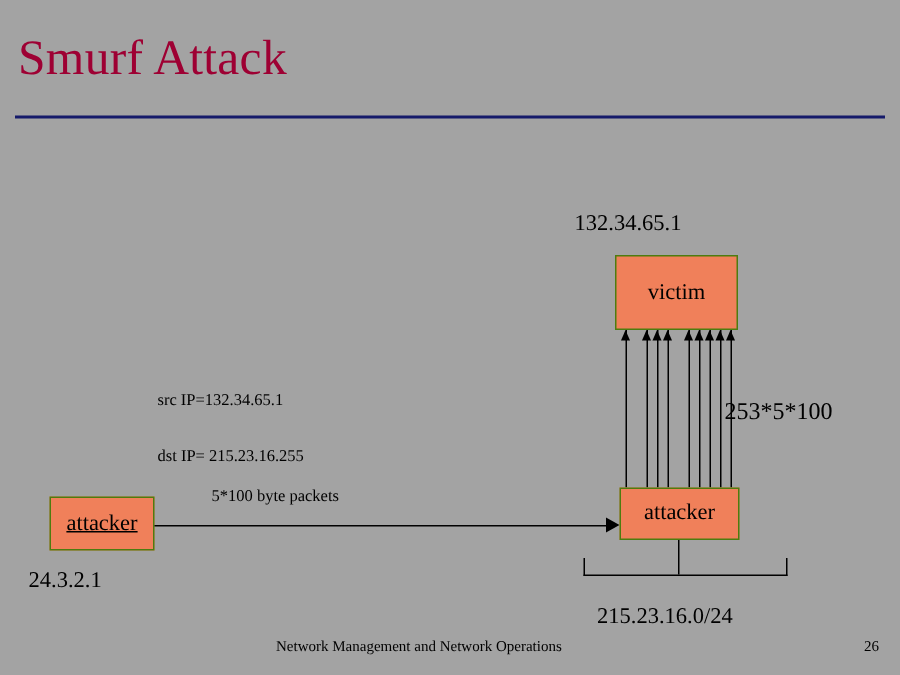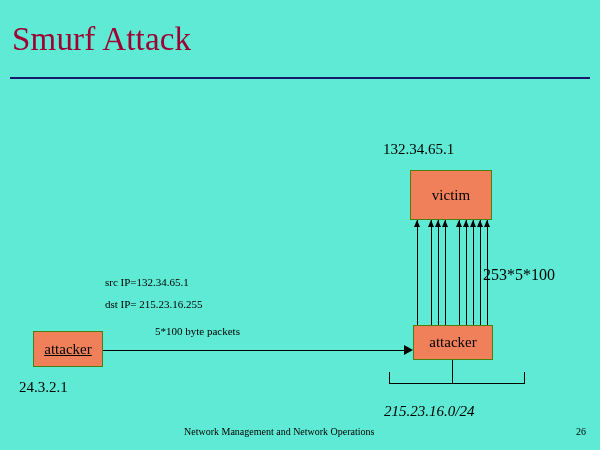--- a/index.html
+++ b/index.html
@@ -10,21 +10,21 @@
     width: 600px;
     height: 450px;
     background: #ffffff;
     font-family: "Liberation Serif", serif;
     overflow: hidden;
   }
   .slide {
     position: relative;
     width: 600px;
     height: 450px;
-    background: #5eead4;
+    background: #a3a3a3;
   }
 
   
   .slide-title {
     position: absolute;
     left: 12px;
     top: 20px;
     font-family: "Liberation Serif", serif;
     font-size: 33px;
     line-height: 38px;
@@ -87,42 +87,41 @@
     left: 383px;
     top: 141px;
     font-size: 15px;
   }
   #attacker-ip-label {
     left: 19px;
     top: 379px;
     font-size: 15px;
   }
   #subnet-label {
-    left: 384px;
+    left: 398px;
     top: 403px;
     font-size: 15px;
-    font-style: italic;
   }
   #multiplier-label {
     left: 483px;
     top: 266px;
     font-size: 16px;
   }
   #packet-line-1 {
     left: 105px;
-    top: 276px;
+    top: 261px;
     font-size: 11px;
   }
   #packet-line-2 {
     left: 105px;
     top: 298px;
     font-size: 11px;
   }
   #packet-line-3 {
-    left: 115px;
+    left: 101px;
     top: 325px;
     font-size: 11px;
     padding-left: 40px;
   }
 
   
   #attack-arrow-line {
     position: absolute;
     left: 103px;
     top: 350px;

